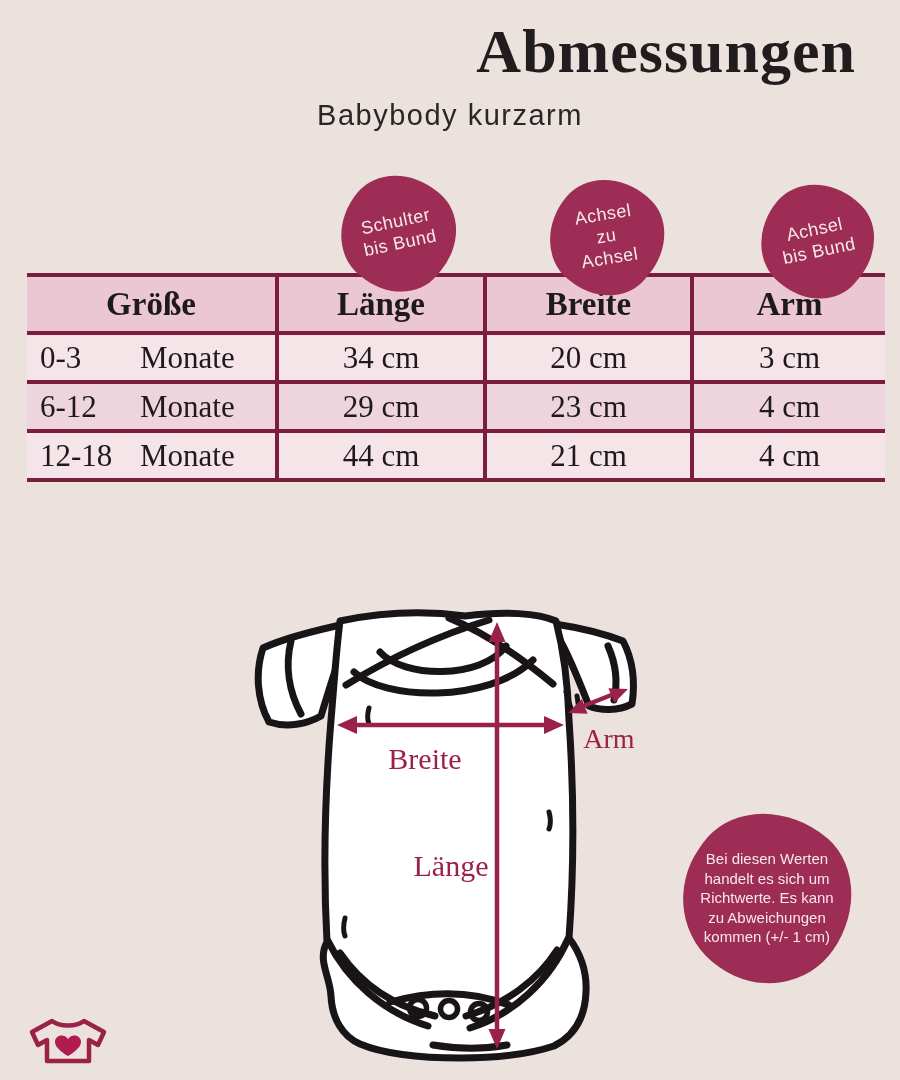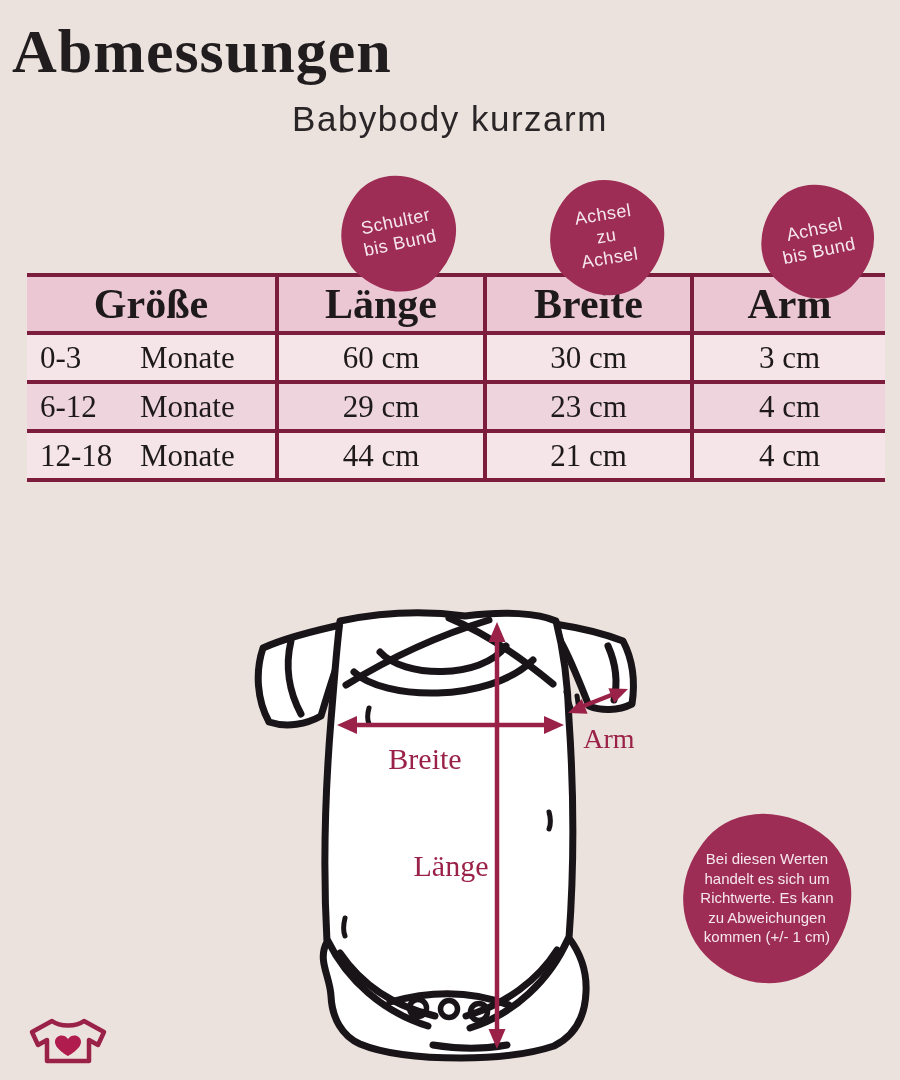--- a/index.html
+++ b/index.html
@@ -7,30 +7,30 @@
     width: 900px; height: 1080px;
     background: #ece2dd;
     overflow: hidden;
     font-family: "Liberation Serif", "DejaVu Serif", serif;
     color: #231f20;
   }
   .page { position: relative; width: 900px; height: 1080px; }
 
   
   .title {
-    position: absolute; top: 16px; left: 12px; width: 856px;
-    text-align: left;
+    position: absolute; top: 16px; left: 0; width: 856px;
+    text-align: right;
     font-size: 62px; font-weight: 600; letter-spacing: 1px;
     color: #211d1f;
   }
   .subtitle {
     position: absolute; top: 99px; left: 0; width: 900px;
     text-align: center;
     font-family: "Liberation Sans", "DejaVu Sans", sans-serif;
-    font-size: 35px; font-weight: 400; letter-spacing: 1.5px;
+    font-size: 29px; font-weight: 400; letter-spacing: 1.5px;
     color: #2a2527;
   }
 
   
   .badge {
     position: absolute;
     background-color: #9e2d55;
     border-radius: 48% 52% 46% 54% / 53% 47% 55% 45%;
     display: flex; align-items: center; justify-content: center;
     z-index: 5;
@@ -71,21 +71,21 @@
   .size-table th, .size-table td {
     border-top: 4px solid #7c1d3d;
     border-bottom: 4px solid #7c1d3d;
     vertical-align: middle;
     padding: 0;
   }
   .size-table th + th, .size-table td + td { border-left: 4px solid #7c1d3d; }
   .size-table thead th {
     height: 54px;
     background: #ebc7d3;
-    font-size: 42px; font-weight: 600;
+    font-size: 33px; font-weight: 600;
     text-align: center;
   }
   .size-table tbody td { height: 45px; text-align: center; margin-top: 44px; }
   .size-table tbody tr:nth-child(odd) td { background: #f5e4e8; }
   .size-table tbody tr:nth-child(even) td { background: #eed4dc; }
   .size-table td.c-size { text-align: left; padding-left: 13px; }
   .size-table td.c-size .range { display: inline-block; width: 100px; }
 
   
   .bodysuit { position: absolute; left: 243px; top: 608px; z-index: 1; }
@@ -153,22 +153,22 @@
       <tr>
         <th>Größe</th>
         <th>Länge</th>
         <th>Breite</th>
         <th>Arm</th>
       </tr>
     </thead>
     <tbody>
       <tr>
         <td class="c-size"><span class="range">0-3</span><span>Monate</span></td>
-        <td>60 cm</td>
-        <td>30 cm</td>
+        <td>34 cm</td>
+        <td>20 cm</td>
         <td>3 cm</td>
       </tr>
       <tr>
         <td class="c-size"><span class="range">6-12</span><span>Monate</span></td>
         <td>29 cm</td>
         <td>23 cm</td>
         <td>4 cm</td>
       </tr>
       <tr>
         <td class="c-size"><span class="range">12-18</span><span>Monate</span></td>

